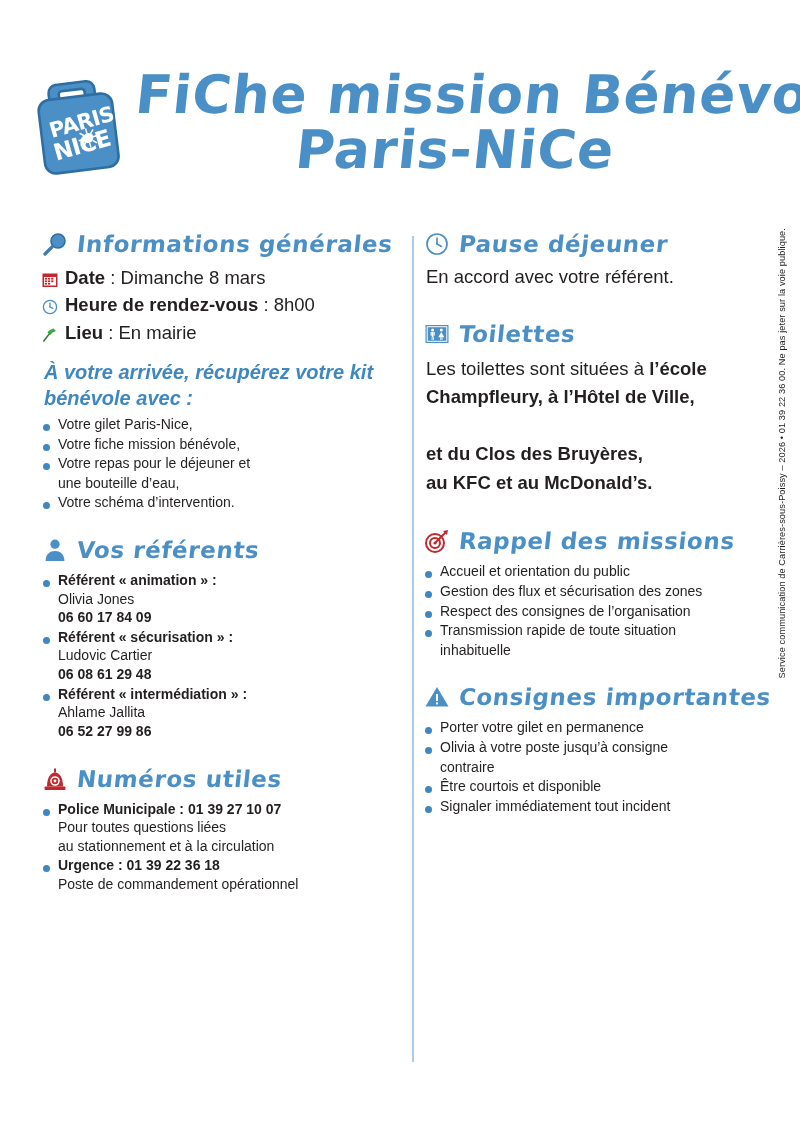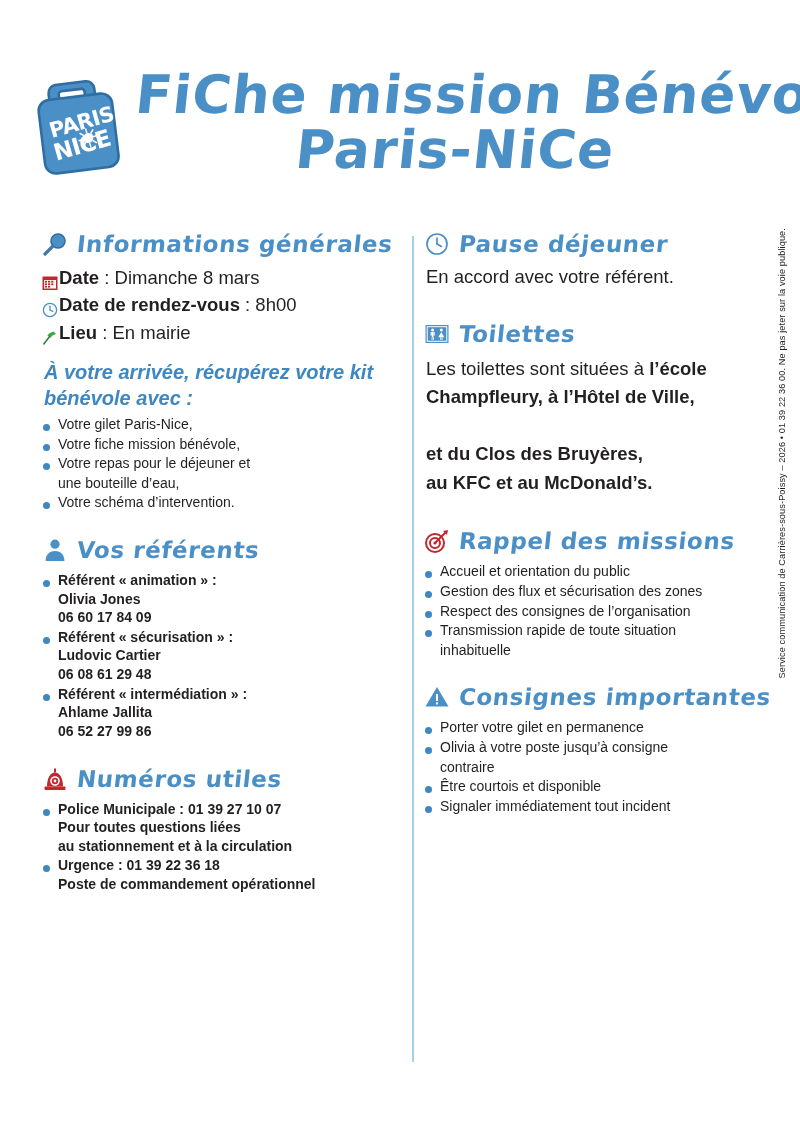--- a/index.html
+++ b/index.html
@@ -105,22 +105,22 @@
     font-weight: bold;
     font-size: 23px;
     letter-spacing: 0.6px;
     transform: skewX(-6deg);
     white-space: nowrap;
   }
 
   
   .kv-row {
     display: flex;
-    align-items: center;
-    gap: 1px;
+    align-items: flex-start;
+    gap: 7px;
     font-size: 18.5px;
     line-height: 1.42;
     margin-bottom: 1px;
   }
   .kv-row .ic-sm {
     flex: 0 0 auto;
     width: 16px;
     height: 16px;
     margin-top: 4px;
     display: block;
@@ -168,21 +168,21 @@
     left: 1px;
     top: 9px;
     width: 7px;
     height: 7px;
     border-radius: 50%;
     background: #3e87c0;
   }
   ul.bl li.cont { padding-left: 16px; }
   ul.bl li.cont::before { display: none; }
   ul.bl li b { font-weight: bold; }
-  .sub { display: block; font-weight: bold; }
+  .sub { display: block; font-weight: normal; }
   .tel { display: block; font-weight: bold; }
   .spacer-md { height: 20px; }
   .spacer-lg { height: 26px; }
 
   
   .credit {
     position: absolute;
     right: 13px;
     top: 228px;
     font-size: 9.2px;
@@ -269,21 +269,21 @@
       </div>
 
       <div class="kv-row">
         <span class="ic-sm">
           <svg viewBox="0 0 16 16" width="16" height="16">
             <circle cx="8" cy="8" r="6.6" fill="none" stroke="#4a8fc6" stroke-width="1.3"></circle>
             <line x1="8" y1="8" x2="8" y2="4.2" stroke="#4a8fc6" stroke-width="1.3" stroke-linecap="round"></line>
             <line x1="8" y1="8" x2="10.8" y2="9.4" stroke="#4a8fc6" stroke-width="1.3" stroke-linecap="round"></line>
           </svg>
         </span>
-        <span class="kv-text"><b>Date de rendez-vous</b><span> : </span><span>8h00</span></span>
+        <span class="kv-text"><b>Heure de rendez-vous</b><span> : </span><span>8h00</span></span>
       </div>
 
       <div class="kv-row">
         <span class="ic-sm">
           <svg viewBox="0 0 16 16" width="16" height="16">
             <path d="M11.5 1.5 L14 4 L10.5 5.6 L8.2 8 L5.4 5.2 L7.8 2.9 Z" fill="#39a845"></path>
             <line x1="7.4" y1="6.8" x2="1.8" y2="14" stroke="#2e7d36" stroke-width="1.5" stroke-linecap="round"></line>
           </svg>
         </span>
         <span class="kv-text"><b>Lieu</b><span> : </span><span>En mairie</span></span>

